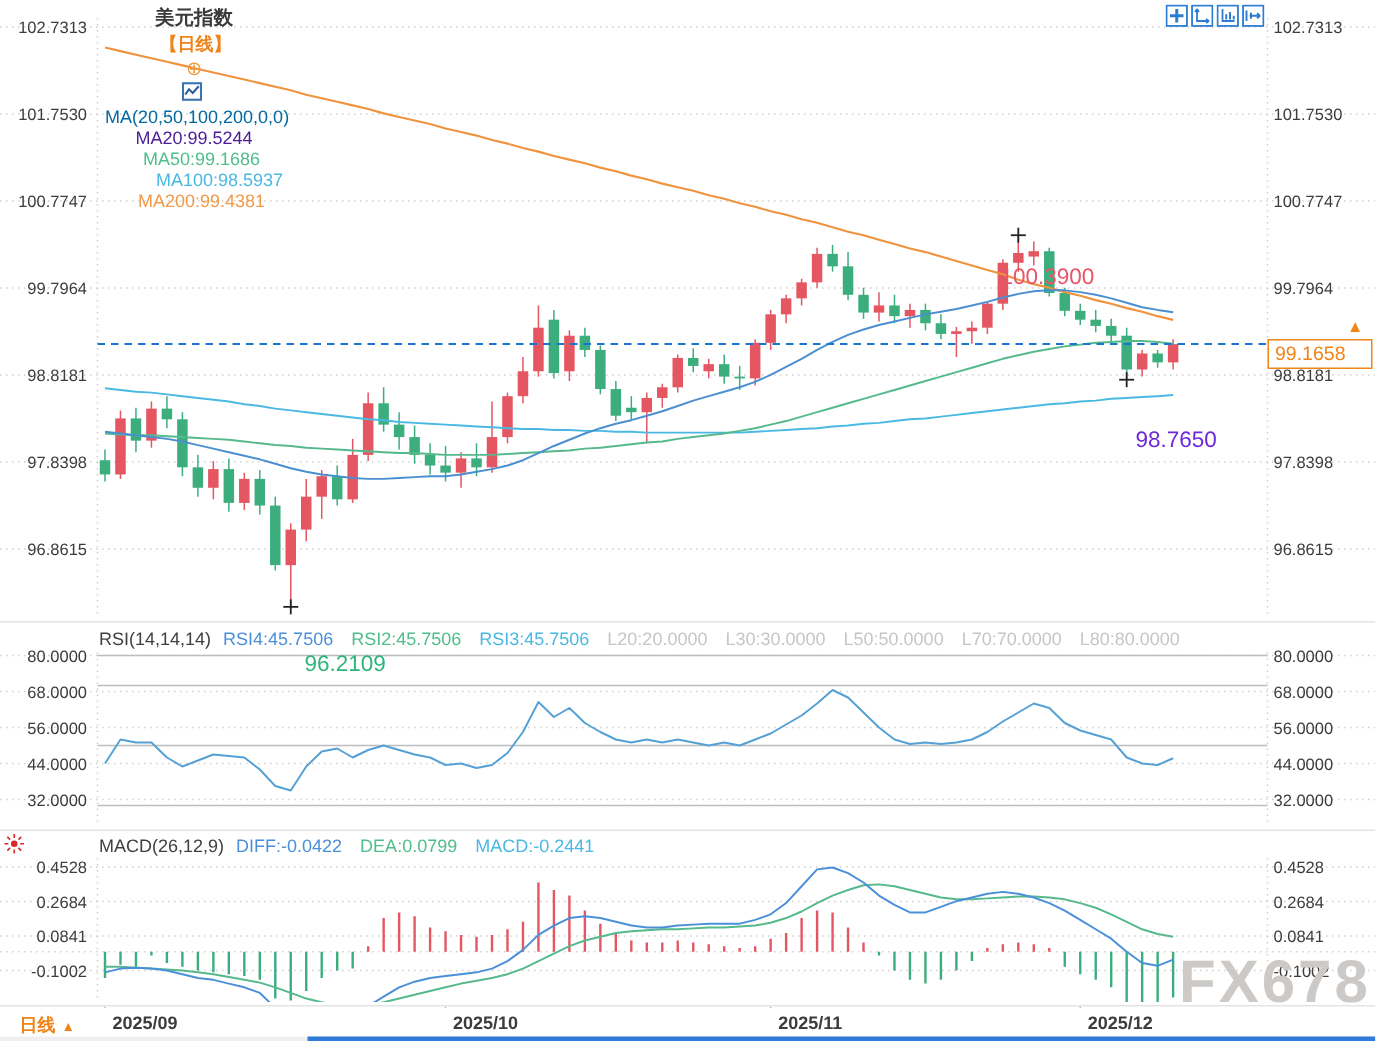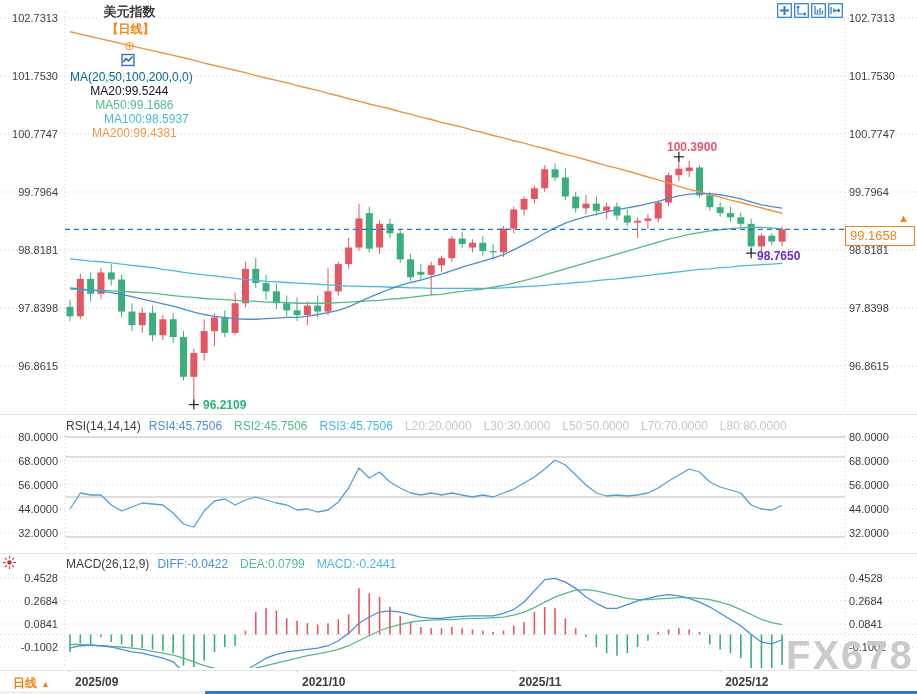--- a/index.html
+++ b/index.html
@@ -5,38 +5,38 @@
   html,body{margin:0;padding:0;background:#fff;}
   .root{position:relative;width:917px;height:694px;background:#fff;overflow:hidden;
         font-family:"Liberation Sans","DejaVu Sans",sans-serif;}
   svg#chart{position:absolute;left:0;top:0;}
   .hdr{position:absolute;left:66px;top:3px;height:20px;display:flex;align-items:center;
        font-size:12px;white-space:nowrap;z-index:5;flex-direction:column;}
   .hdr .t{font-size:13px;font-weight:bold;color:#3a3a3a;}
   .hdr .period{color:#f08418;font-weight:bold;margin-left:2px;}
   .hdr .plus{color:#f09a3e;margin:0 5px;font-size:13px;}
   .hdr .masettings{color:#0369a1;margin-left:4px;}
-  .hdr .ma20{color:#0f172a;}
+  .hdr .ma20{color:#4c1d95;}
   .hdr .ma50{color:#4fbd8c;margin-left:10px;}
   .hdr .ma100{color:#4ab9e2;margin-left:10px;padding-left:24px;}
   .hdr .ma200{color:#f09a4a;margin-left:10px;}
   .subhdr{position:absolute;left:66px;height:16px;display:flex;align-items:center;
           font-size:12px;white-space:nowrap;z-index:5;}
   .subhdr .name{color:#3f3f3f;}
   .subhdr .v1{color:#4a90d9;margin-left:8px;}
   .subhdr .v2{color:#4fbd8c;margin-left:12px;}
   .subhdr .v3{color:#4ab9e2;margin-left:12px;}
   .subhdr .lv{color:#c6c6c6;margin-left:12px;}
   .toolbar{position:absolute;right:74px;top:3px;display:flex;gap:2px;z-index:6;}
   .toolbar .tbtn{width:15px;height:15px;display:block;cursor:pointer;background:#fff;}
   .price-tag{position:absolute;left:845px;top:226px;width:64px;height:18px;background:#fff;
              border:1.5px solid #f08418;color:#f08418;font-size:13px;line-height:18px;
              padding-left:4px;z-index:7;}
   .price-arrow{position:absolute;left:898px;top:212px;color:#f08418;font-size:11px;z-index:7;}
-  .ann{position:absolute;font-size:12px;font-weight:bold;z-index:6;white-space:nowrap;}
+  .ann{position:absolute;font-size:15px;font-weight:normal;z-index:6;white-space:nowrap;margin-top:36px;}
   .ann-high{left:667px;top:140px;color:#e8566a;}
   .ann-low{left:203px;top:398px;color:#2eb47c;}
   .ann-low2{left:757px;top:249px;color:#6d28d9;}
   .bottom-bar{position:absolute;left:0;top:672px;width:917px;height:19px;background:#fff;z-index:5;}
   .period-box{position:absolute;left:13px;top:3px;color:#f08418;font-weight:bold;font-size:12px;}
   .period-box .arr{font-size:9px;margin-left:4px;}
   .datelab{position:absolute;top:3px;font-size:12px;font-weight:bold;color:#3c3c3c;}
   .scroll-track{position:absolute;left:0;top:691px;width:917px;height:3px;background:#f0f0f0;z-index:5;}
   .scroll-thumb{position:absolute;left:205px;top:0;width:712px;height:3px;background:#2f7bd9;}
   .watermark{position:absolute;left:786px;top:633px;font-size:40px;font-weight:bold;
@@ -437,21 +437,21 @@
   <div class="ann ann-low">96.2109</div>
   <div class="ann ann-low2">98.7650</div>
 
   <div class="price-tag">99.1658</div>
   <div class="price-arrow">▲</div>
 
   <div class="bottom-bar">
     <span class="period-box">
       <span>日线</span><span class="arr">▲</span>
     </span>
-    <span id="datelabs"><span class="datelab" style="left: 75px;">2025/09</span><span class="datelab" style="left: 302.04px;">2021/10</span><span class="datelab" style="left: 518.76px;">2025/11</span><span class="datelab" style="left: 725.16px;">2025/12</span></span>
+    <span id="datelabs"><span class="datelab" style="left: 75px;">2025/09</span><span class="datelab" style="left: 302.04px;">2025/10</span><span class="datelab" style="left: 518.76px;">2025/11</span><span class="datelab" style="left: 725.16px;">2025/12</span></span>
   </div>
 
   <div class="scroll-track">
     <div class="scroll-thumb"></div>
   </div>
 
   <div class="watermark">FX678</div>
 </div>
 
 </body></html>

